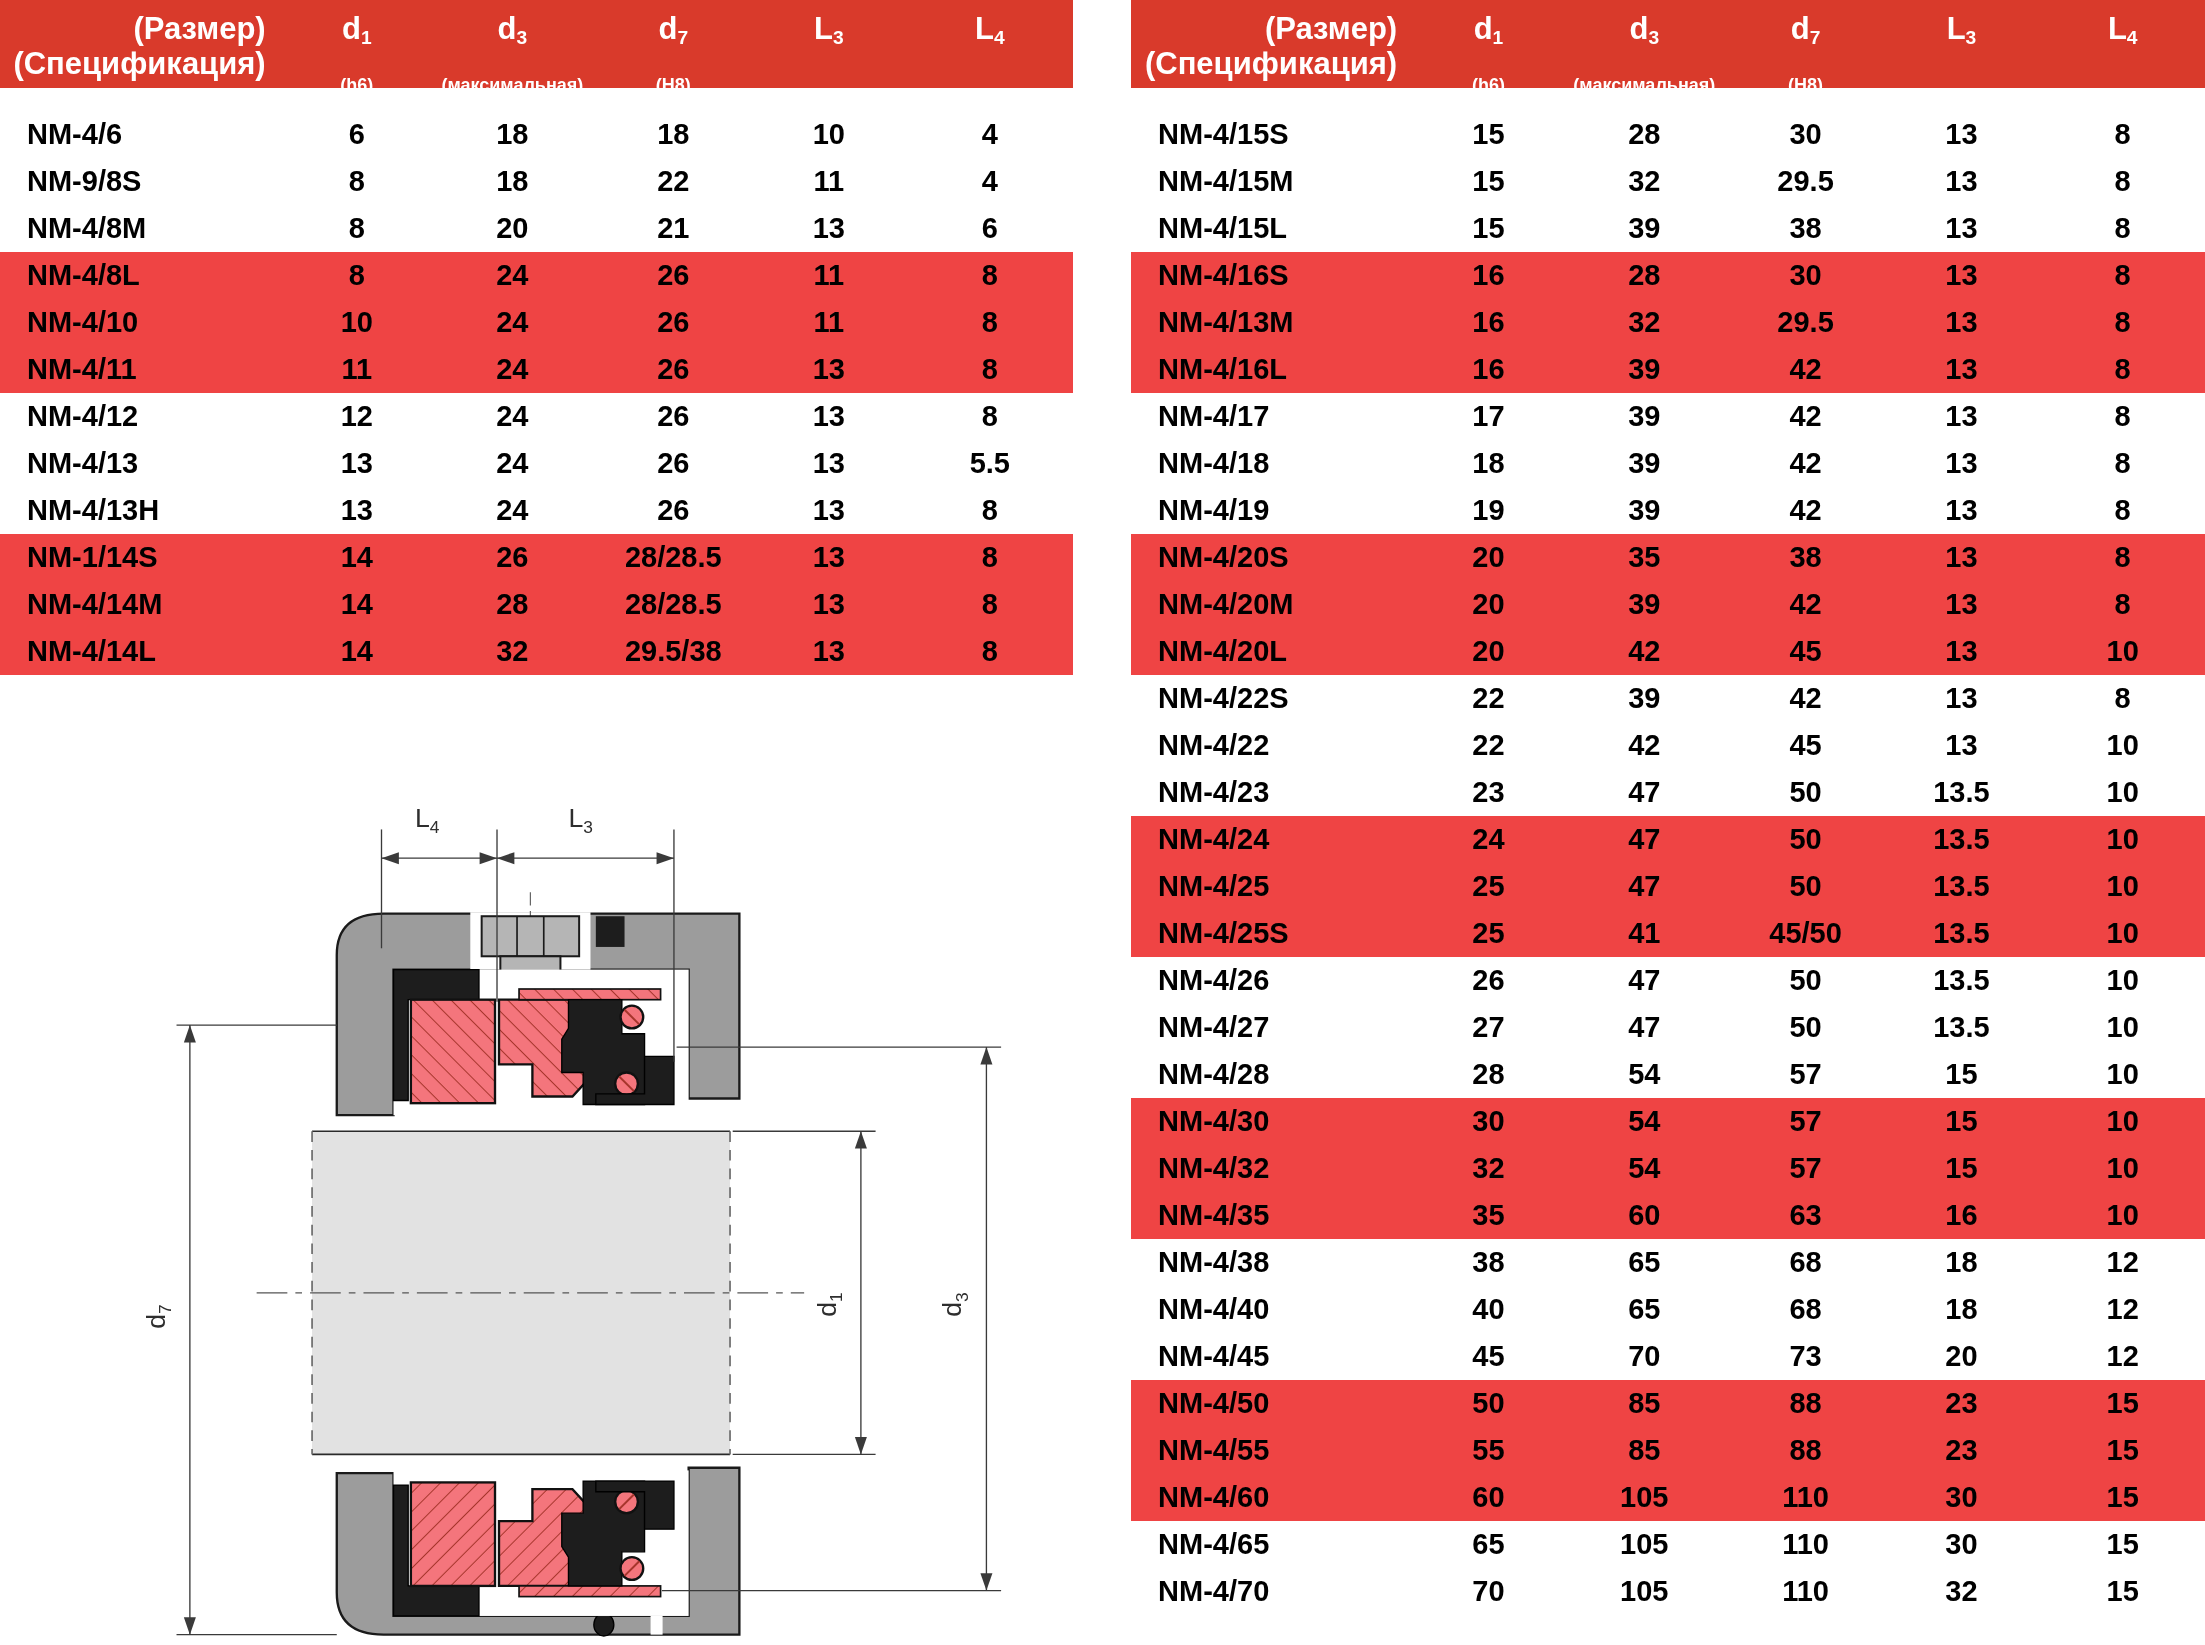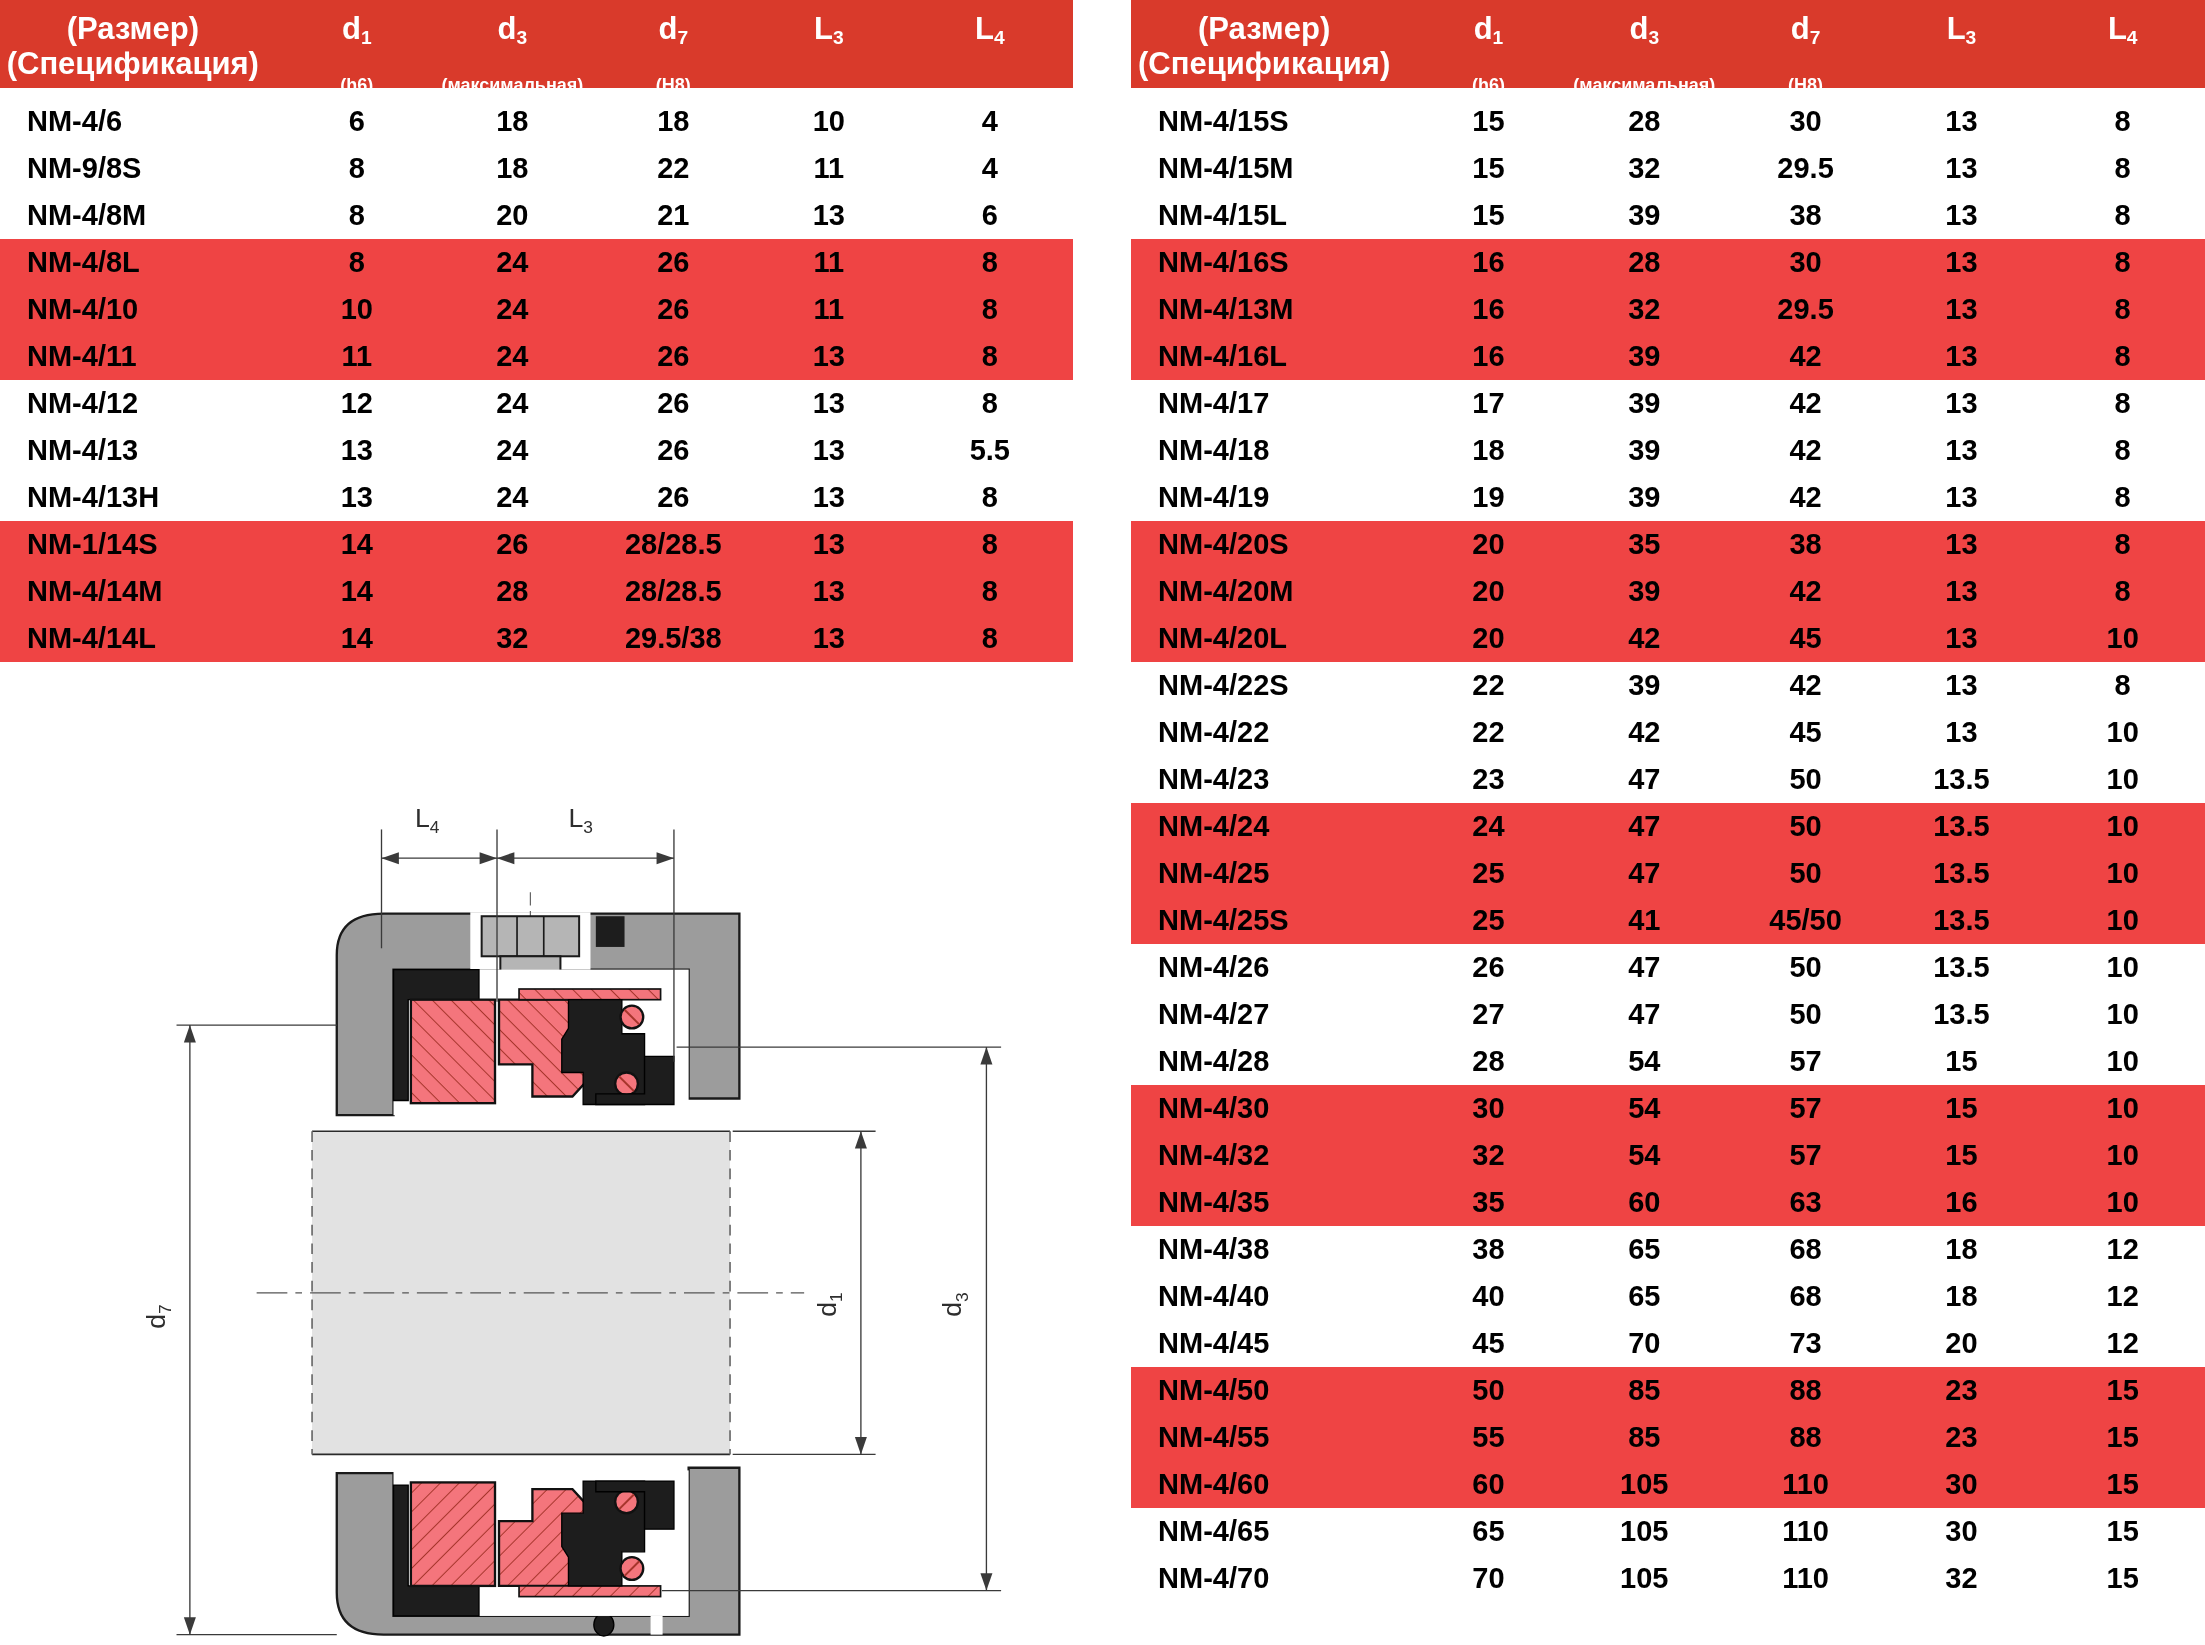--- a/index.html
+++ b/index.html
@@ -5,25 +5,25 @@
   html,body{margin:0;padding:0;background:#ffffff;}
   .app{position:relative;width:2205px;height:1645px;background:#fff;overflow:hidden;
        font-family:"Liberation Sans", sans-serif;color:#000;}
   .tbl{position:absolute;top:0;}
   .tbl.left{left:0;width:1073px;}
   .tbl.right{left:1131px;width:1075px;}
   .thead{height:88px;display:grid;grid-template-columns:26.5% 13.5% 15.5% 14.5% 14.5% 15.5%;
          align-items:stretch;}
   .hcell{display:flex;flex-direction:column;align-items:center;justify-content:flex-start;
          padding-top:10.7px;color:#fff;}
-  .hcell.namecol{text-align:right;padding-right:18.7px;}
+  .hcell.namecol{align-items:flex-end;text-align:right;padding-right:18.7px;}
   .hmain{font-size:31px;font-weight:700;line-height:35px;}
   .hnote{font-size:18px;font-weight:700;line-height:29px;margin-top:17px;}
   .sub{font-size:0.62em;vertical-align:-0.25em;}
-  .rows{padding-top:10px;}
+  .rows{padding-top:23px;}
   .trow{display:grid;grid-template-columns:26.5% 13.5% 15.5% 14.5% 14.5% 15.5%;align-items:center;}
   .tbl.left .trow{height:47px;}
   .tbl.right .trow{height:47px;}
   .trow.striped{background:#ef4444;}
   .cell{font-size:29px;font-weight:700;}
   .cell.name{text-align:left;padding-left:9.5%;}
   .cell.num{text-align:center;}
   .drawing{position:absolute;left:93px;top:768px;width:1015px;height:878px;}
   .dimtext{font-size:40px;fill:#2e2e2e;font-weight:400;}
   .dimtext .tsub{font-size:26px;}

